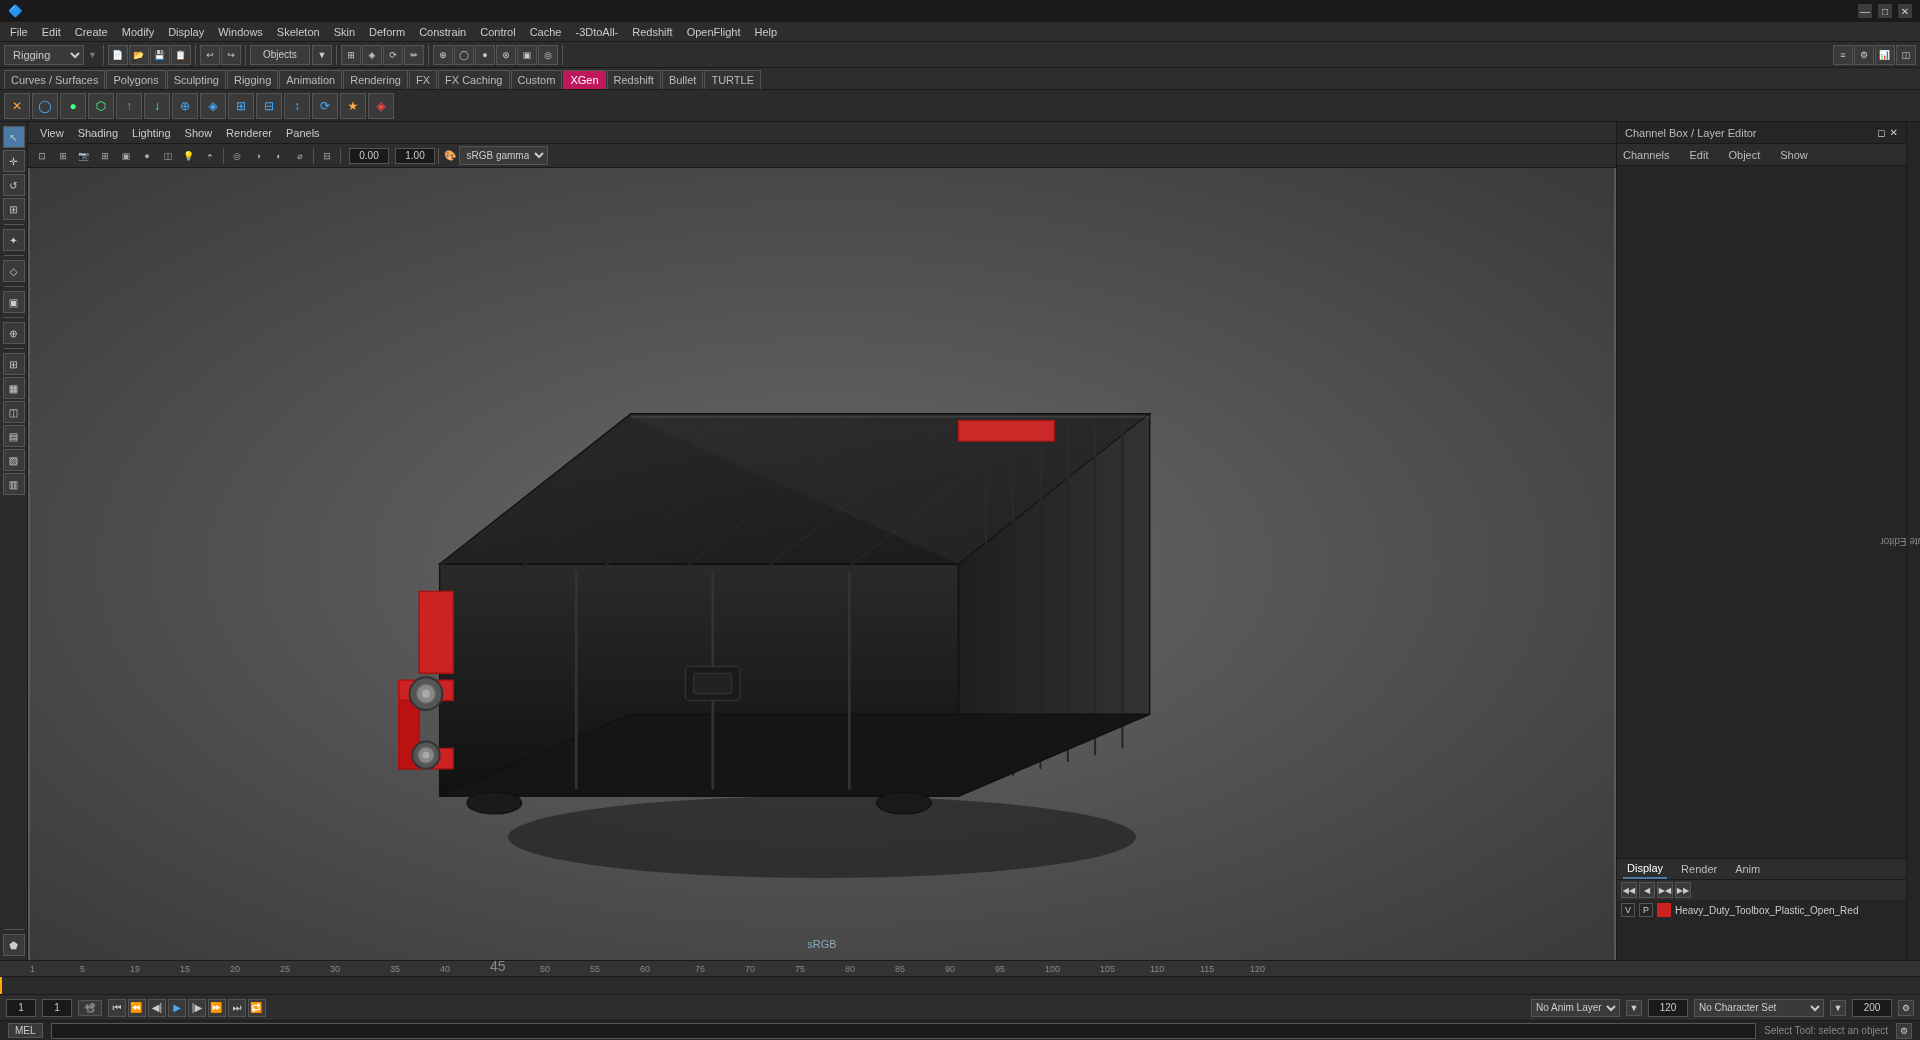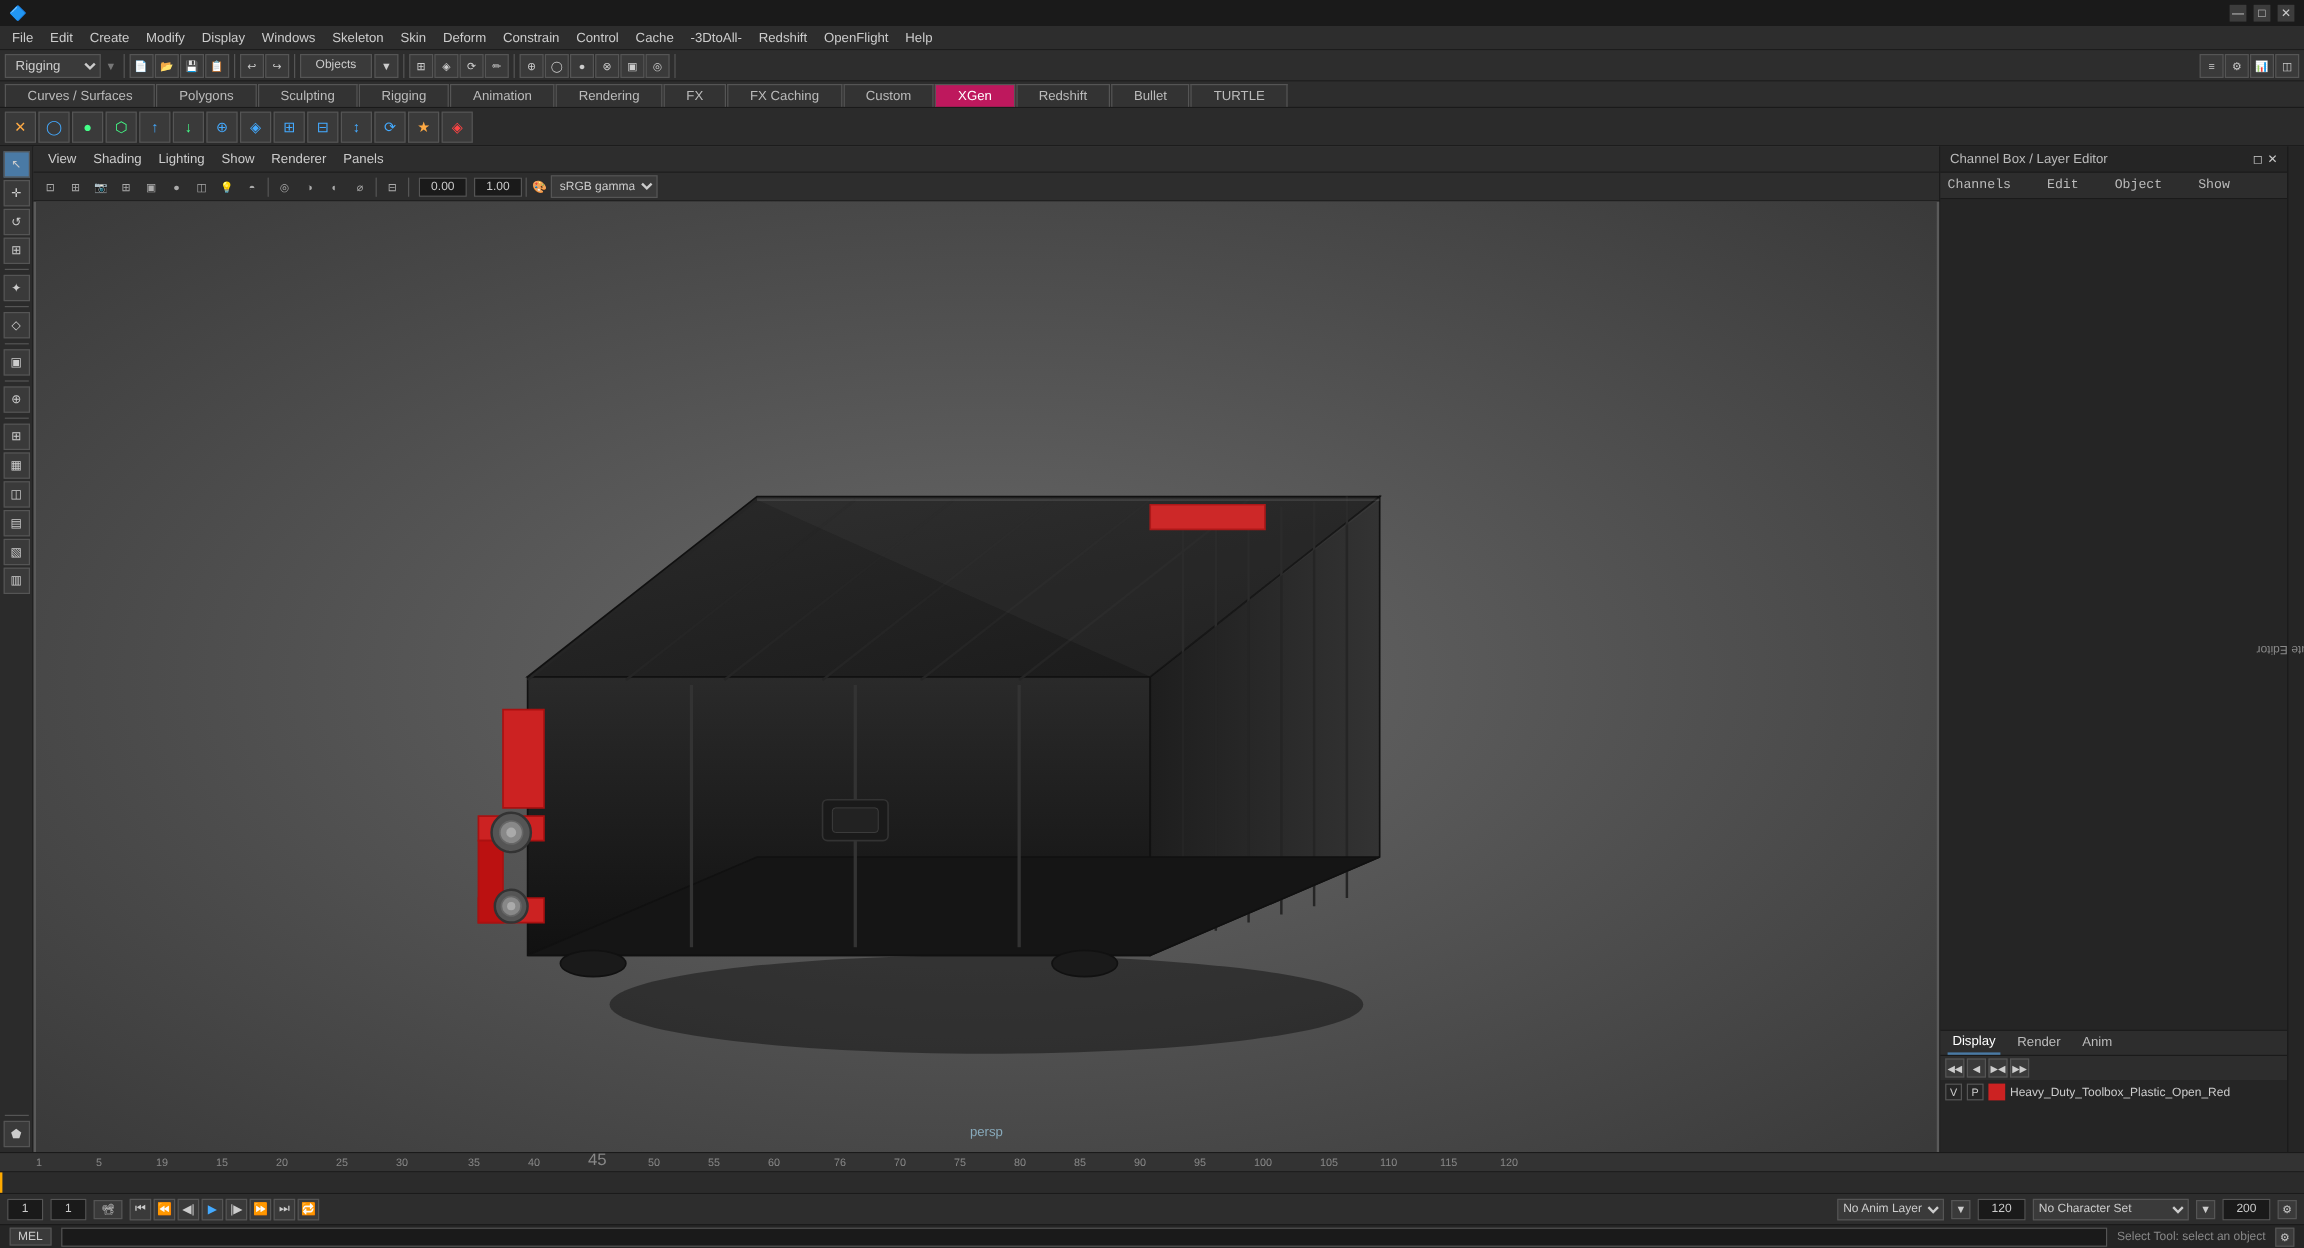--- a/index.html
+++ b/index.html
@@ -84,21 +84,21 @@
     
     #shelf-tabs {
       height: 22px;
       background: #2d2d2d;
       display: flex;
       align-items: flex-end;
       padding: 0 4px;
       border-bottom: 1px solid #1a1a1a;
     }
     .shelf-tab {
-      padding: 3px 18px;
+      padding: 3px 6px;
       font-size: 11px;
       color: #bbb;
       cursor: pointer;
       background: #333;
       border: 1px solid #555;
       border-bottom: none;
       margin-right: 1px;
     }
     .shelf-tab.active {
       background: #be185d;
@@ -271,23 +271,22 @@
     #channel-box-title { font-size: 11px; color: #bbb; }
     #channel-box-controls { display: flex; gap: 4px; }
 
     
     #channel-box-tabs {
       height: 22px;
       background: #2d2d2d;
       display: flex;
       align-items: center;
       padding: 0 6px;
-      gap: 30px;
-      border-bottom: 1px solid #1a1a1a;
-      font-family: Liberation Mono, monospace;
+      gap: 20px;
+      border-bottom: 1px solid #1a1a1a;
     }
     .cb-tab {
       font-size: 11px;
       color: #bbb;
       cursor: pointer;
       padding: 3px 0;
     }
 
     
     #channel-box-content {
@@ -740,21 +739,21 @@
         <svg width="60" height="60">
           <line x1="30" y1="50" x2="30" y2="10" stroke="#4af" stroke-width="1.5"></line>
           <line x1="30" y1="50" x2="55" y2="60" stroke="#f44" stroke-width="1.5"></line>
           <line x1="30" y1="50" x2="5" y2="60" stroke="#4f8" stroke-width="1.5"></line>
           <text x="30" y="7" fill="#4af" font-size="8" text-anchor="middle">Y</text>
           <text x="57" y="63" fill="#f44" font-size="8">X</text>
           <text x="2" y="63" fill="#4f8" font-size="8">Z</text>
         </svg>
       </div>
 
-      <div id="persp-label">persp</div>
+      <div id="persp-label">sRGB</div>
     </div>
   </div>
 
   <div id="right-panel">
 
     <div id="channel-box-header">
       <span id="channel-box-title">Channel Box / Layer Editor</span>
       <div id="channel-box-controls">
         <span style="font-size:10px; cursor:pointer;">◻</span>
         <span style="font-size:10px; cursor:pointer;">✕</span>

